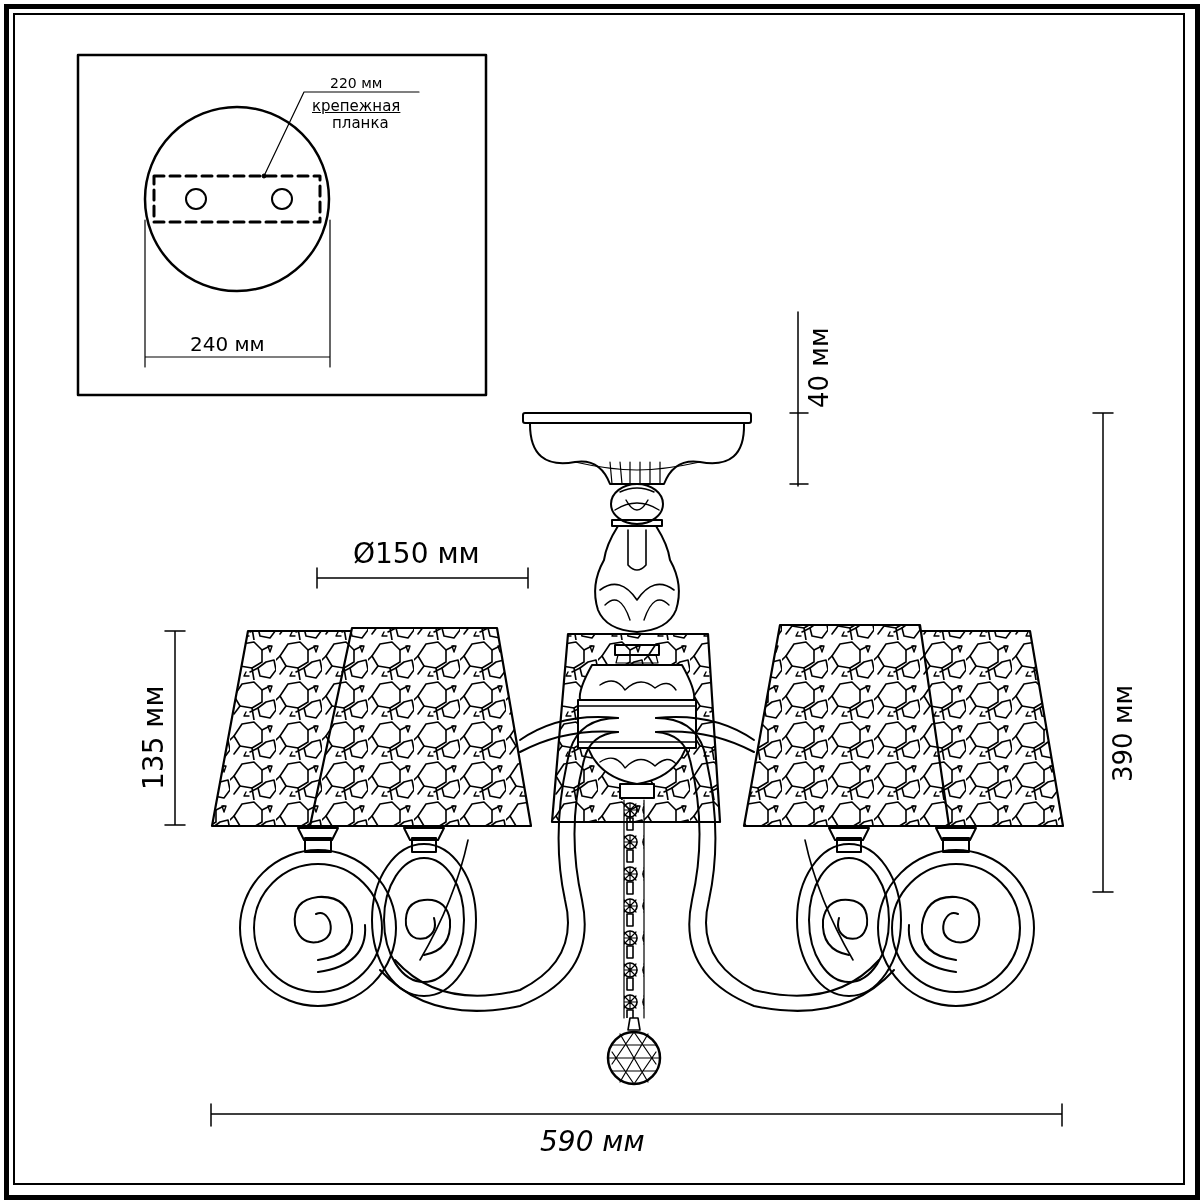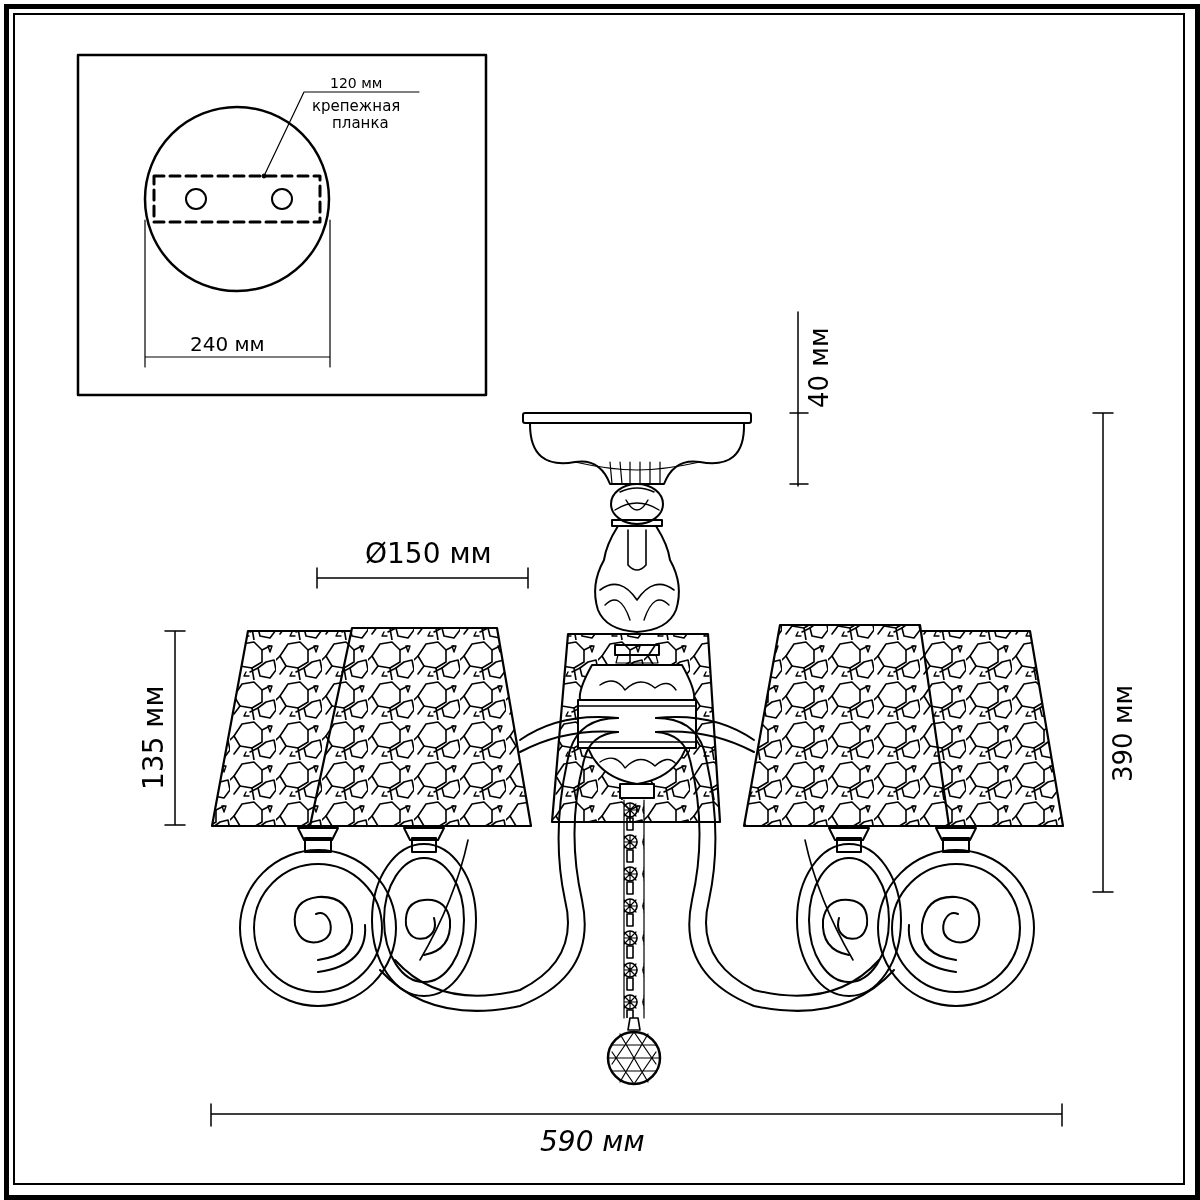--- a/index.html
+++ b/index.html
@@ -161,22 +161,22 @@
 
   <g>
     <rect x="624" y="800" width="20" height="218" fill="url(#chainpat)" stroke="none"></rect>
     <path d="M624,800 L624,1018 M644,800 L644,1018" stroke-width="1.2"></path>
     <path d="M630,1018 L638,1018 L640,1030 L628,1030 Z" stroke-width="1.6"></path>
     <circle cx="634" cy="1058" r="26" stroke-width="2.5"></circle>
     <path d="M612,1045 L656,1045 M609,1058 L659,1058 M612,1071 L656,1071 M620,1034 L648,1082 M648,1034 L620,1082 M634,1032 L612,1064 M634,1032 L656,1064 M612,1052 L634,1084 M656,1052 L634,1084" stroke-width="1.2"></path>
   </g>
 </svg>
 
-<div class="lbl" style="left:330px; top:76px; font-size:14px;">120 мм</div>
-<div class="lbl" style="left:312px; top:99px; font-size:15px;">крепежная</div>
+<div class="lbl" style="left:330px; top:76px; font-size:14px;">220 мм</div>
+<div class="lbl" style="left:312px; top:99px; font-size:15px;text-decoration:underline;">крепежная</div>
 <div class="lbl" style="left:332px; top:116px; font-size:15px;text-align:center;">планка</div>
 <div class="lbl" style="left:190px; top:334px; font-size:20px;">240 мм</div>
 
 <div class="lbl" style="left:798px; top:360px; font-size:26px; transform: rotate(-90deg); transform-origin: left top; top:408px; left:806px;">40 мм</div>
-<div class="lbl" style="left:353px; top:540px; font-size:28px;margin-left:12px;">Ø150 мм</div>
+<div class="lbl" style="left:353px; top:540px; font-size:28px;">Ø150 мм</div>
 <div class="lbl" style="font-size:28px; transform: rotate(-90deg); transform-origin: left top; left:140px; top:790px;">135 мм</div>
 <div class="lbl" style="font-size:26px; transform: rotate(-90deg); transform-origin: left top; left:1110px; top:782px;">390 мм</div>
 <div class="lbl" style="left:540px; top:1128px; font-size:28px;font-style:italic;">590 мм</div>
 
 </body></html>

